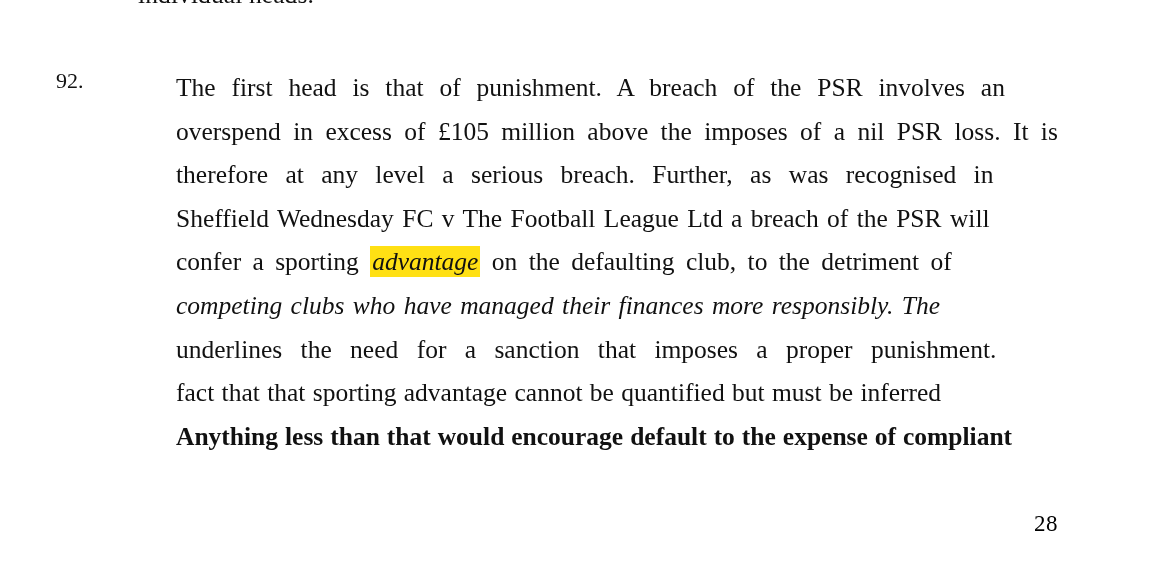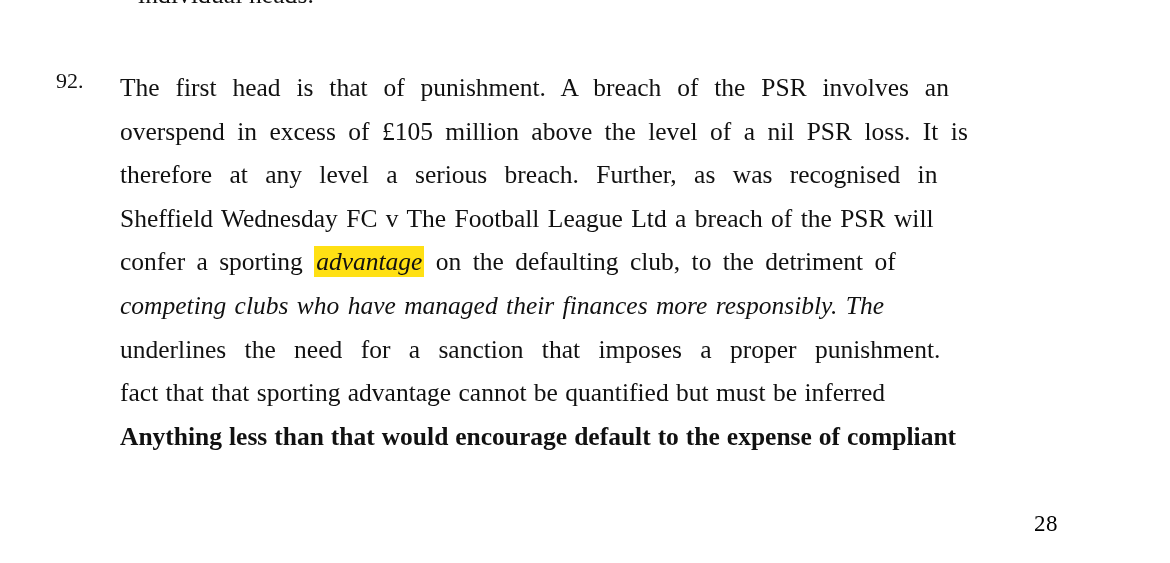--- a/index.html
+++ b/index.html
@@ -46,21 +46,21 @@
     position: absolute;
     left: 0px;
     top: 4px;
     width: 60px;
     font-size: 22px;
     line-height: 1.0;
     color: #111111;
   }
 
   .para-body {
-    margin-left: 64px;
+    margin-left: 120px;
     width: 900px;
     font-size: 25.5px;
     line-height: 43.6px;
     color: #111111;
   }
 
   .line {
     display: block;
     white-space: nowrap;
     text-align: left;
@@ -111,21 +111,21 @@
 
     <div class="para-number">92.</div>
 
     <div class="para-body">
 
       <span class="line j1">
         <span>The first head is that of punishment.  A breach of the PSR involves an</span>
       </span>
 
       <span class="line j2">
-        <span>overspend in excess of </span><span class="pound">£105</span><span> million above the level of a nil PSR loss.  It is</span>
+        <span>overspend in excess of </span><span class="pound">£105</span><span> million above the imposes of a nil PSR loss.  It is</span>
       </span>
 
       <span class="line j3">
         <span>therefore at any level a serious breach.   Further, as was recognised in</span>
       </span>
 
       <span class="line j4">
         <span class="italic">Sheffield Wednesday FC v The Football League Ltd</span><span> a breach of the PSR will</span>
       </span>
 

